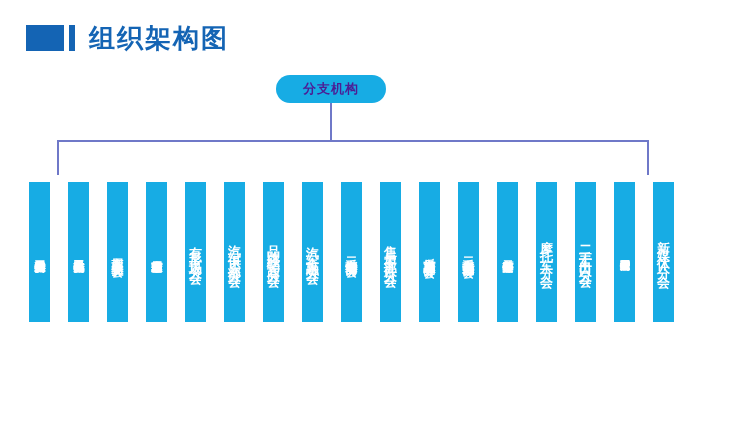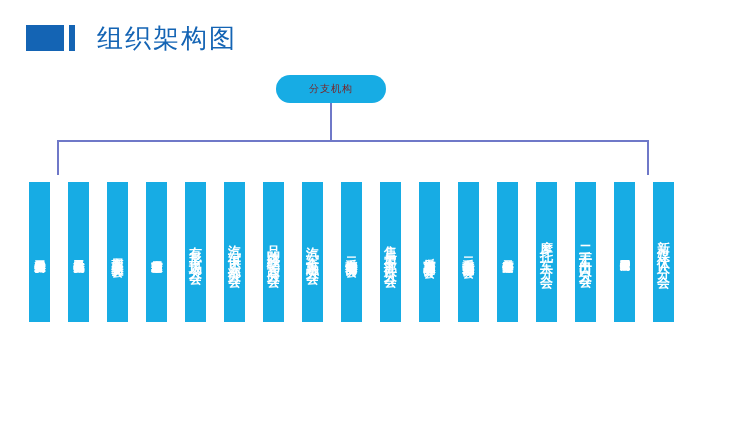--- a/index.html
+++ b/index.html
@@ -30,23 +30,23 @@
     background: #1464b4;
     margin-left: 26px;
   }
   .accent-bar {
     width: 6px;
     height: 26px;
     background: #1464b4;
     margin-left: 5px;
   }
   #page-title {
-    margin-left: 22px;
+    margin-left: 14px;
     font-size: 26px;
-    font-weight: normal;
+    font-weight: bold;
     color: #1464b4;
     letter-spacing: 2px;
     line-height: 1;
     white-space: nowrap;
   }
 
   
   #org-chart {
     position: absolute;
     left: 0;
@@ -60,23 +60,23 @@
     position: absolute;
     left: 276px;
     top: 75px;
     width: 110px;
     height: 28px;
     background: #17ace4;
     border-radius: 14px;
     display: flex;
     align-items: center;
     justify-content: center;
-    color: #7f1d1d;
-    font-size: 10px;
-    font-weight: normal;
+    color: #4c1d95;
+    font-size: 13px;
+    font-weight: bold;
     letter-spacing: 1px;
     box-sizing: border-box;
   }
 
   
   .conn {
     position: absolute;
     background: #6f78c8;
   }
   #conn-stem {

